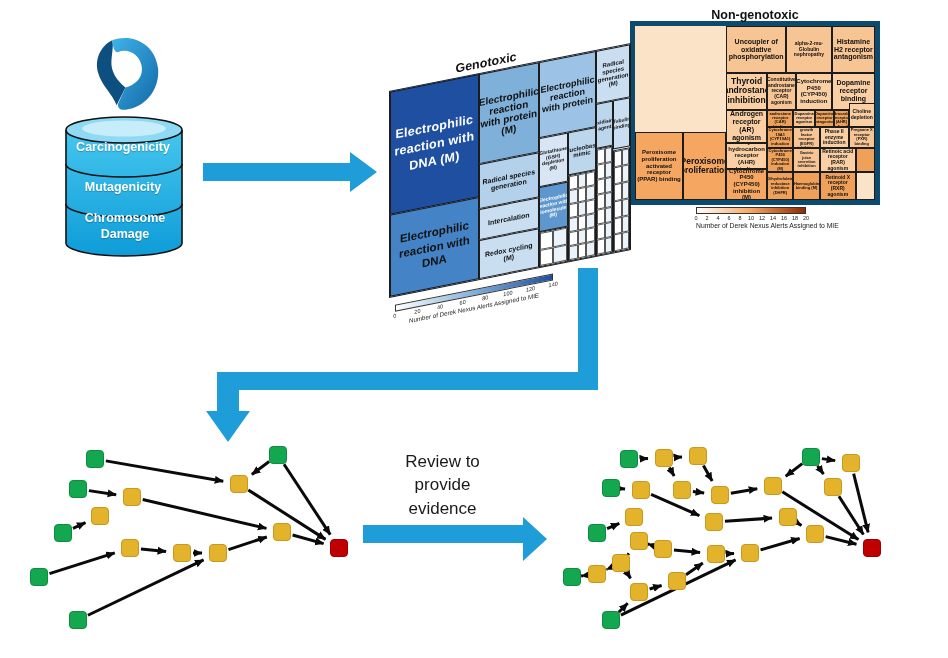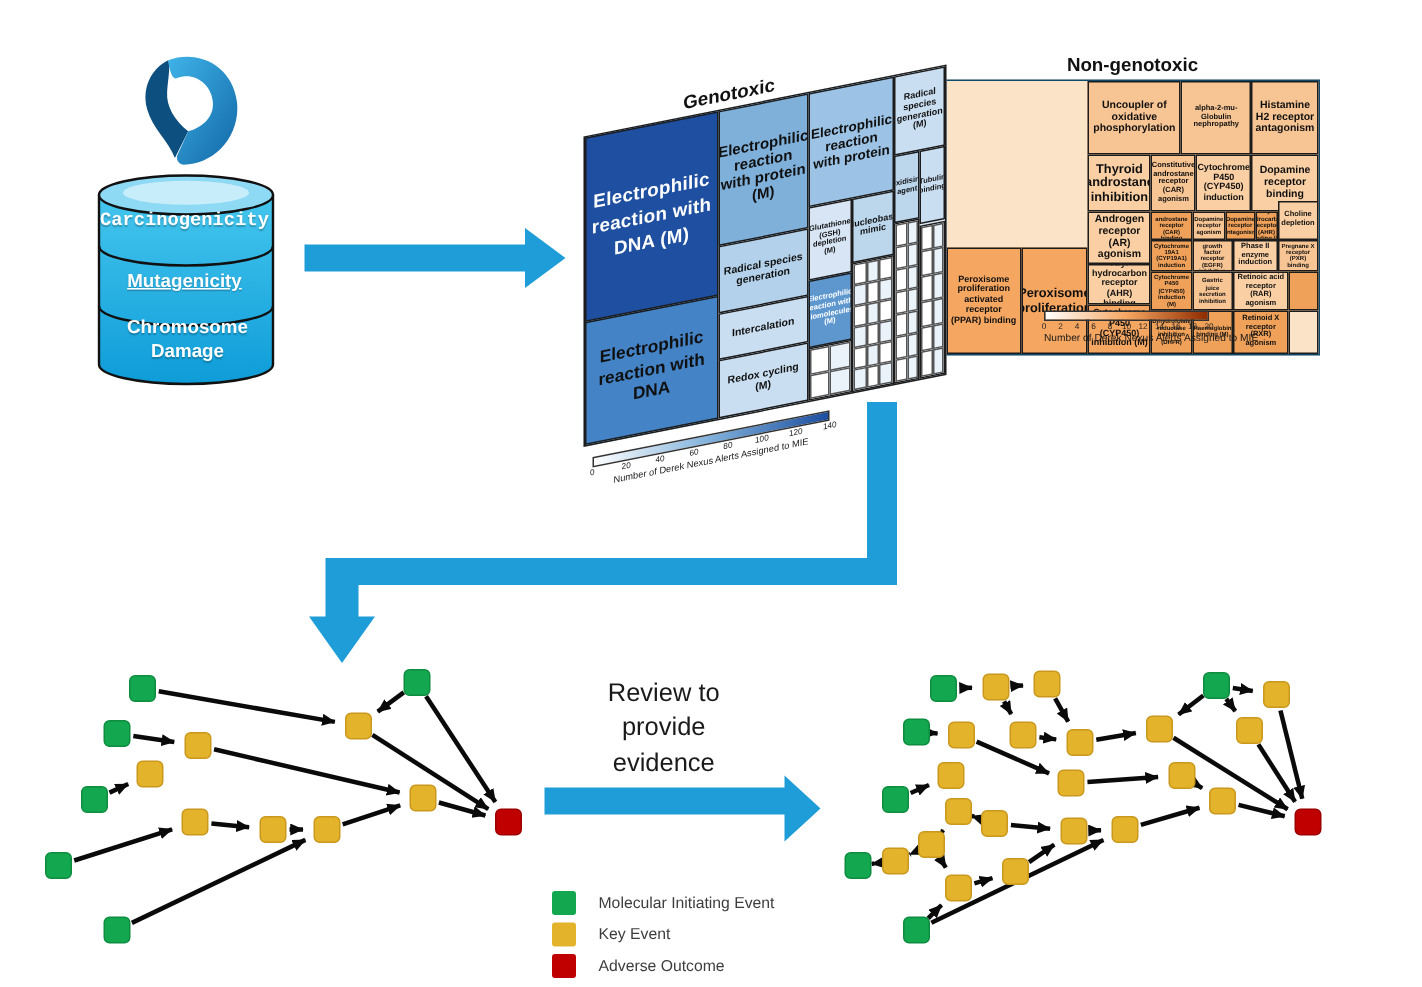--- a/index.html
+++ b/index.html
@@ -62,35 +62,35 @@
         <stop offset="0" stop-color="#45C6EE"></stop>
           <stop offset="1" stop-color="#0E9CD8"></stop>
       </linearGradient>
     </defs>
     <path d="M6,18 L6,131 A58,13 0 0 0 122,131 L122,18" fill="url(#cylGrad)" stroke="#111" stroke-width="1.6"></path>
     <path d="M6,52 A58,13 0 0 0 122,52" fill="none" stroke="#111" stroke-width="1.6"></path>
     <path d="M6,92 A58,13 0 0 0 122,92" fill="none" stroke="#111" stroke-width="1.6"></path>
     <ellipse cx="64" cy="18" rx="58" ry="13" fill="#8ED9F4" stroke="#111" stroke-width="1.6"></ellipse>
     <ellipse cx="64" cy="16.5" rx="42" ry="8" fill="rgba(255,255,255,0.5)"></ellipse>
   </svg>
-  <div class="db-label" style="top:140px;font-family:Liberation Mono, monospace;">Carcinogenicity</div>
-  <div class="db-label" style="top:180px;text-decoration:underline;">Mutagenicity</div>
+  <div class="db-label" style="top:140px;">Carcinogenicity</div>
+  <div class="db-label" style="top:180px;">Mutagenicity</div>
   <div class="db-label" style="top:211px;width:104px;left:73px;">Chromosome Damage</div>
 
   <svg class="abs" style="left:0;top:0;" width="948" height="658">
     <polygon class="blue-arrow" points="203,163 350,163 350,152 377,172 350,192 350,181 203,181" fill="#1E9DD8"></polygon>
     <path class="blue-arrow" d="M578,268 L598,268 L598,390 L239,390 L239,411 L250,411 L228,442 L206,411 L217,411 L217,372 L578,372 Z" fill="#1E9DD8"></path>
     <polygon class="blue-arrow" points="363,525 523,525 523,517 547,539 523,561 523,543 363,543" fill="#1E9DD8"></polygon>
   </svg>
 
   <div class="step-label" style="left:385px;top:450px;width:115px;">Review to
 provide
 evidence</div>
 
-  <div class="panel" id="nongenoPanel" style="left:630px;top:21px;width:250px;height:184px;background:#FBE3C8;border:1px solid #0c4a6e;margin-top:32px;">
+  <div class="panel" id="nongenoPanel" style="left:630px;top:21px;width:250px;height:184px;background:#FBE3C8;border:5px solid #0c4a6e;">
     <div class="panel-title" style="top:-18px;">Non-genotoxic</div>
       <div class="tm-cell sm" style="left: 38%; top: 0%; width: 25%; height: 27%; background: rgb(247, 196, 147); color: rgb(16, 16, 16);">Uncoupler of oxidative phosphorylation</div>
       <div class="tm-cell xxs" style="left: 63%; top: 0%; width: 19%; height: 27%; background: rgb(247, 196, 147); color: rgb(16, 16, 16);">alpha-2-mu-Globulin nephropathy</div>
       <div class="tm-cell sm" style="left: 82%; top: 0%; width: 18%; height: 27%; background: rgb(247, 196, 147); color: rgb(16, 16, 16);">Histamine H2 receptor antagonism</div>
       <div class="tm-cell md3" style="left: 38%; top: 27%; width: 17%; height: 21%; background: rgb(249, 207, 163); color: rgb(16, 16, 16);">Thyroid androstane inhibition</div>
       <div class="tm-cell xxs" style="left: 55%; top: 27%; width: 12%; height: 21%; background: rgb(247, 196, 147); color: rgb(16, 16, 16);">Constitutive androstane receptor (CAR) agonism</div>
       <div class="tm-cell xs" style="left: 67%; top: 27%; width: 15%; height: 21%; background: rgb(249, 207, 163); color: rgb(16, 16, 16);">Cytochrome P450 (CYP450) induction</div>
       <div class="tm-cell sm" style="left: 82%; top: 27%; width: 18%; height: 21%; background: rgb(249, 207, 163); color: rgb(16, 16, 16);">Dopamine receptor binding</div>
       <div class="tm-cell sm" style="left: 38%; top: 48%; width: 17%; height: 19%; background: rgb(249, 207, 163); color: rgb(16, 16, 16);">Androgen receptor (AR) agonism</div>
       <div class="tm-cell xs" style="left: 0%; top: 61%; width: 20%; height: 39%; background: rgb(245, 166, 97); color: rgb(16, 16, 16);">Peroxisome proliferation activated receptor (PPAR) binding</div>
@@ -312,28 +312,14 @@
       <rect x="96.5" y="102.5" width="17" height="17" rx="3.5" fill="#E3B32C" stroke="#C9981C" stroke-width="1"></rect>
       <rect x="149.5" y="107.5" width="17" height="17" rx="3.5" fill="#E3B32C" stroke="#C9981C" stroke-width="1"></rect>
       <rect x="183.5" y="106.5" width="17" height="17" rx="3.5" fill="#E3B32C" stroke="#C9981C" stroke-width="1"></rect>
       <rect x="30.5" y="127.5" width="17" height="17" rx="3.5" fill="#E3B32C" stroke="#C9981C" stroke-width="1"></rect>
       <rect x="54.5" y="116.5" width="17" height="17" rx="3.5" fill="#E3B32C" stroke="#C9981C" stroke-width="1"></rect>
       <rect x="110.5" y="134.5" width="17" height="17" rx="3.5" fill="#E3B32C" stroke="#C9981C" stroke-width="1"></rect>
       <rect x="72.5" y="145.5" width="17" height="17" rx="3.5" fill="#E3B32C" stroke="#C9981C" stroke-width="1"></rect>
       <rect x="305.5" y="101.5" width="17" height="17" rx="3.5" fill="#C00000" stroke="#9C0000" stroke-width="1"></rect>
     </svg>
 
-  <div class="legend" id="legend">
-      <div class="row">
-        <div class="sw" style="background: rgb(19, 168, 79);"></div>
-        <div class="lab">Molecular Initiating Event</div>
-      </div>
-      <div class="row">
-        <div class="sw" style="background: rgb(227, 179, 44);"></div>
-        <div class="lab">Key Event</div>
-      </div>
-      <div class="row">
-        <div class="sw" style="background: rgb(192, 0, 0);"></div>
-        <div class="lab">Adverse Outcome</div>
-      </div>
-    </div>
 
 </div>
 
 </body></html>

